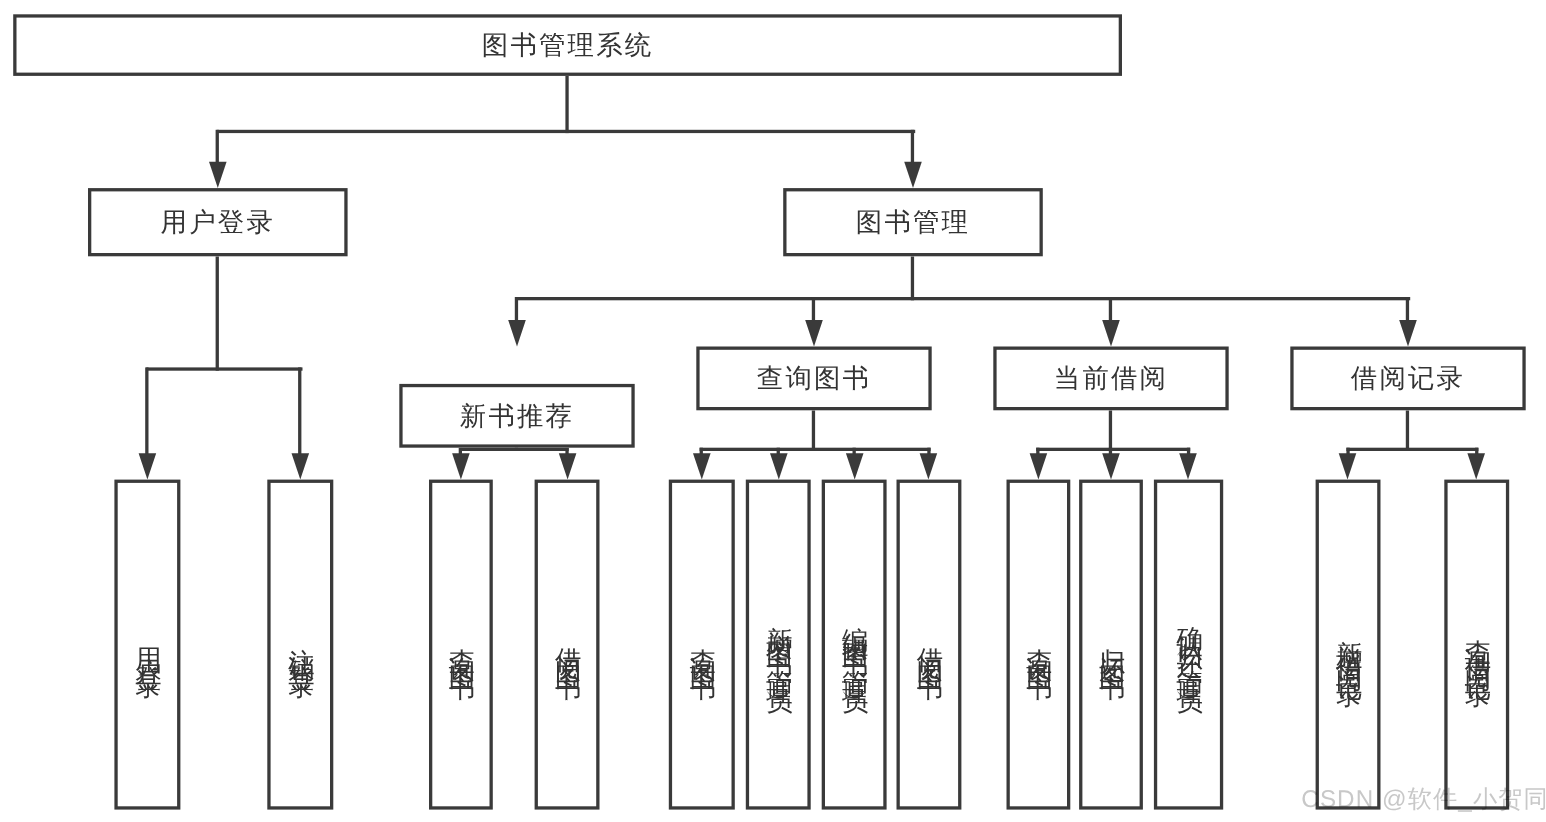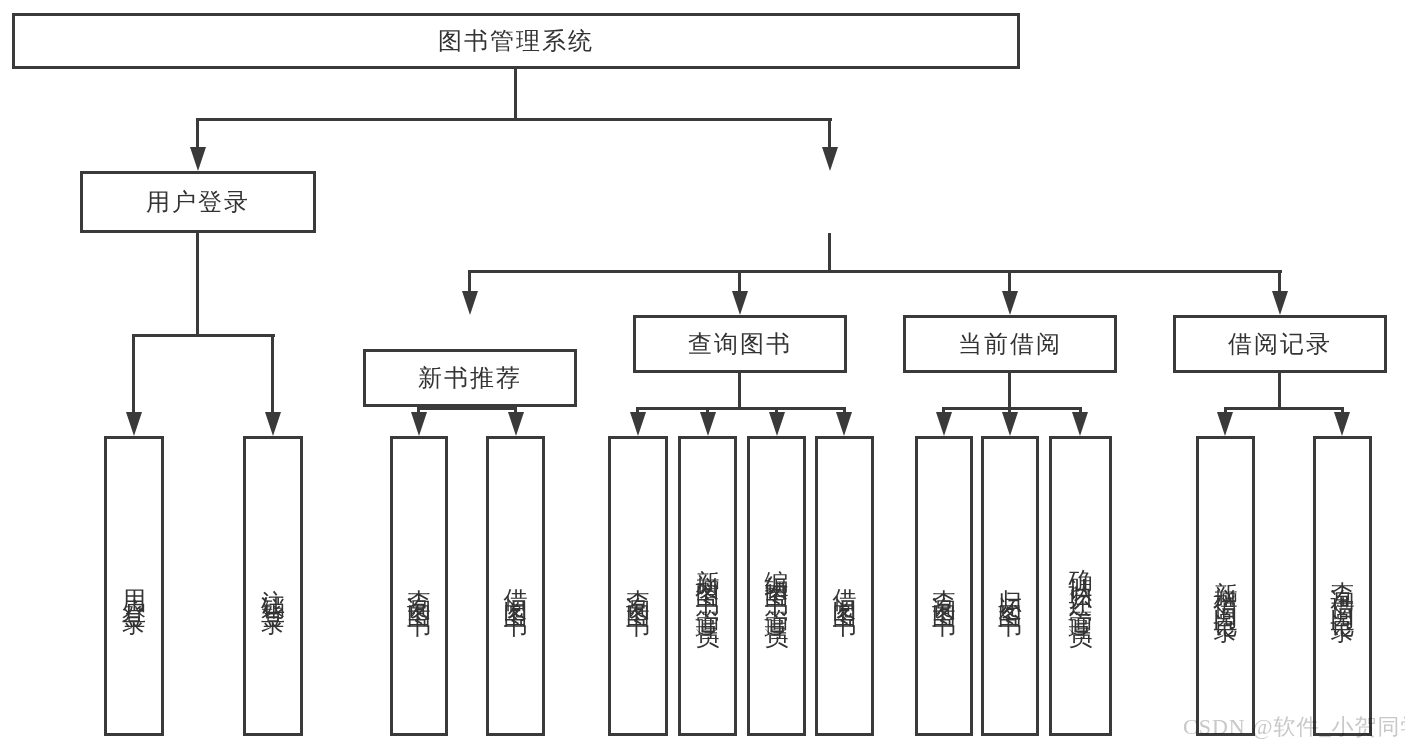--- a/index.html
+++ b/index.html
@@ -1,21 +1,21 @@
 <!DOCTYPE html>
 <html><head>
 <meta charset="utf-8">
 <style>
   html,body{margin:0;padding:0;background:#ffffff;}
   *{box-sizing:border-box;}
   .stage{
     position:relative;
     width:1405px;height:747px;
     background:#ffffff;
-    font-family:Liberation Serif, serif;
+    font-family:Liberation Sans, sans-serif;
     color:#333333;
     overflow:hidden;
   }
   
   .box{
     position:absolute;
     border:3px solid #3a3a3a;
     background:#ffffff;
     display:flex;align-items:center;justify-content:center;
     font-size:24px;letter-spacing:2px;color:#333333;
@@ -56,20 +56,23 @@
 
   <div class="vline" style="left:514px;top:69px;height:52px;"></div>
   <div class="hline" style="left:197px;top:118px;width:635px;"></div>
   <div class="vline" style="left:196px;top:118px;height:32px;"></div>
   <div class="arrow" style="left:190px;top:147px;"></div>
   <div class="vline" style="left:828px;top:118px;height:32px;"></div>
   <div class="arrow" style="left:822px;top:147px;"></div>
 
   <div class="box" style="left:80px;top:171px;width:236px;height:62px;">
     <span>用户登录</span>
+  </div>
+  <div class="box" style="left:712px;top:171px;width:236px;height:62px;">
+    <span>图书管理</span>
   </div>
 
   <div class="vline" style="left:196px;top:233px;height:104px;"></div>
   <div class="hline" style="left:133px;top:334px;width:142px;"></div>
   <div class="vline" style="left:132px;top:334px;height:81px;"></div>
   <div class="arrow" style="left:126px;top:412px;"></div>
   <div class="vline" style="left:271px;top:334px;height:81px;"></div>
   <div class="arrow" style="left:265px;top:412px;"></div>
 
   <div class="vline" style="left:828px;top:233px;height:40px;"></div>

